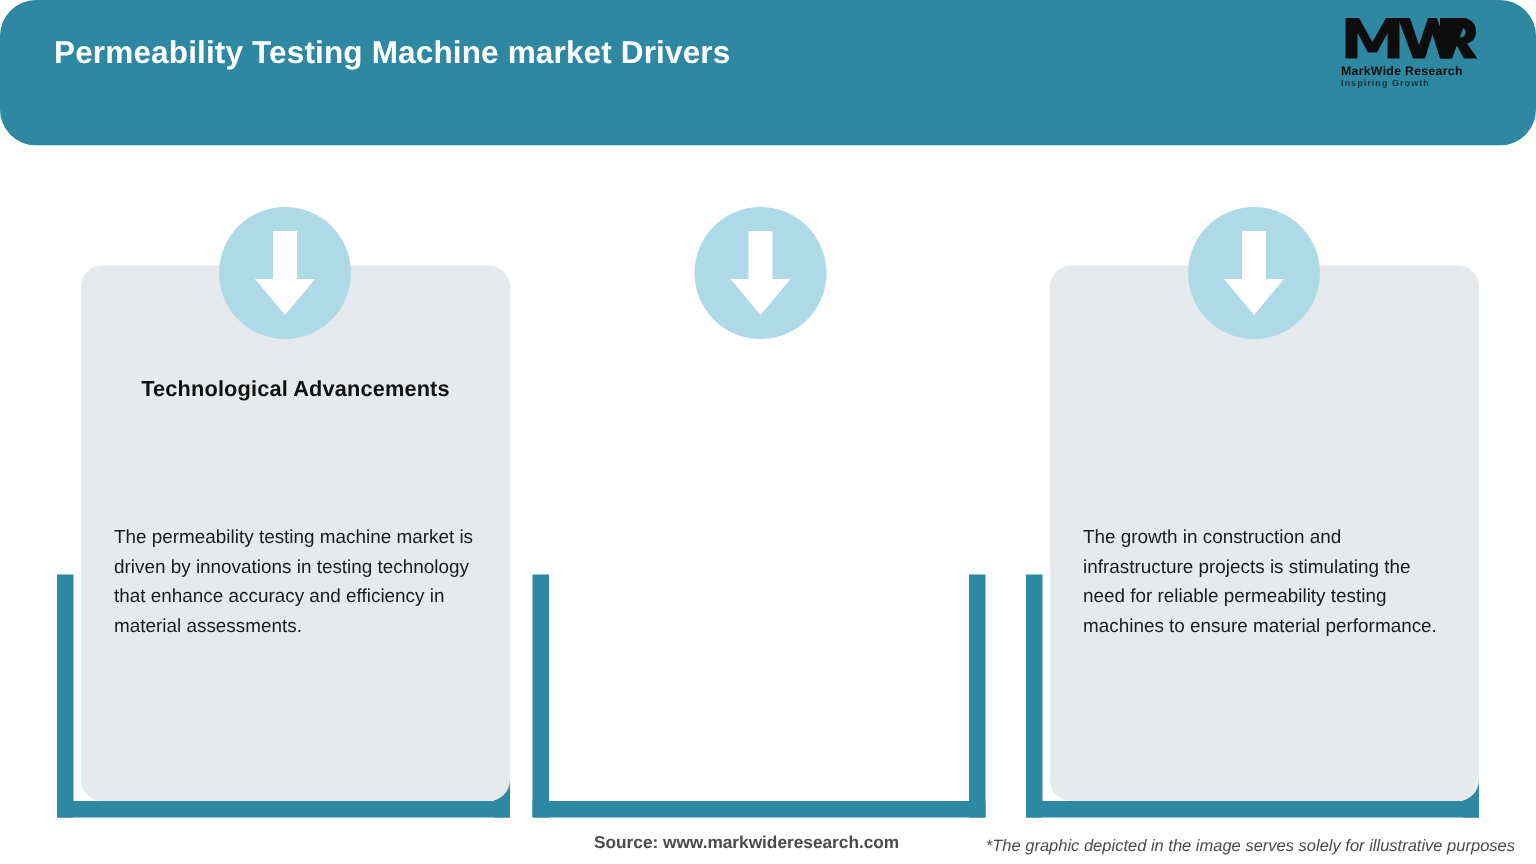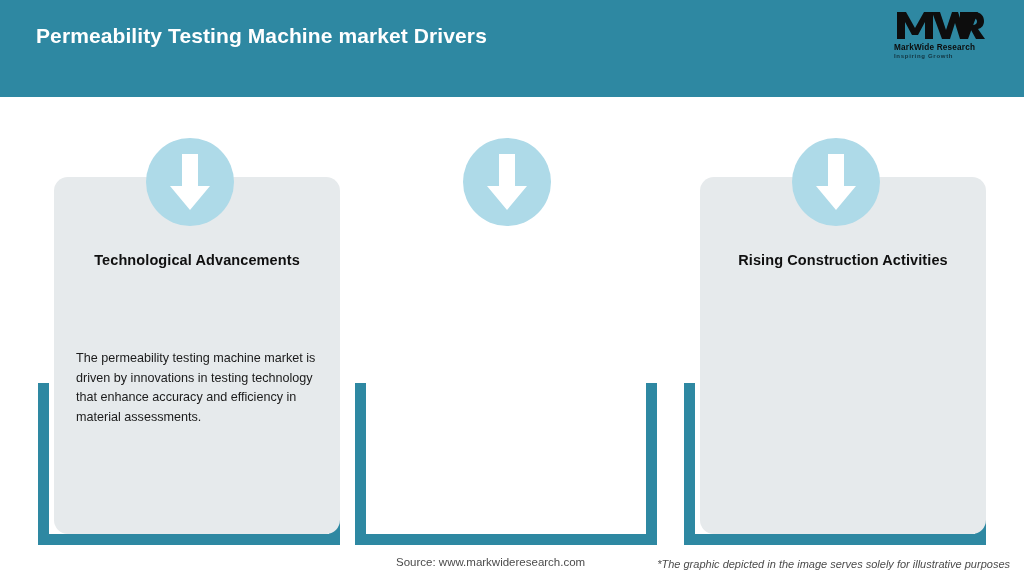--- a/index.html
+++ b/index.html
@@ -16,20 +16,21 @@
   }
 
   
   .header {
     position: absolute;
     left: 0;
     top: 0;
     width: 1024px;
     height: 97px;
     background: #2E88A2;
+    border-radius: 24px;
   }
   .header-title {
     position: absolute;
     left: 36px;
     top: 24px;
     font-size: 21px;
     font-weight: bold;
     color: #ffffff;
     letter-spacing: 0.1px;
     white-space: nowrap;
@@ -154,21 +155,21 @@
     left: 0; top: 0;
     width: 88px; height: 88px;
   }
 
   
   .source {
     position: absolute;
     left: 396px;
     top: 556px;
     font-size: 11.5px;
-    font-weight: normal;
+    font-weight: bold;
     color: #4b4b4b;
     white-space: nowrap;
   }
   .disclaimer {
     position: absolute;
     right: 14px;
     top: 558px;
     font-size: 11px;
     color: #4b4b4b;
     white-space: nowrap;
@@ -214,21 +215,21 @@
       <div class="badge-circle"></div>
       <svg class="badge-arrow" viewBox="0 0 88 88">
         <path d="M36 16 L52 16 L52 48 L64 48 L44 72 L24 48 L36 48 Z" fill="#ffffff"></path>
       </svg>
     </div>
   </div>
 
   <div class="driver d3">
     <div class="frame"></div>
     <div class="card">
-      <div class="card-title">Rising Construction Activities</div>
+      <div class="card-body">The growth in construction and infrastructure projects is stimulating the need for reliable permeability testing machines to ensure material performance.</div>
     </div>
     <div class="badge">
       <div class="badge-circle"></div>
       <svg class="badge-arrow" viewBox="0 0 88 88">
         <path d="M36 16 L52 16 L52 48 L64 48 L44 72 L24 48 L36 48 Z" fill="#ffffff"></path>
       </svg>
     </div>
   </div>
 
 </div>

